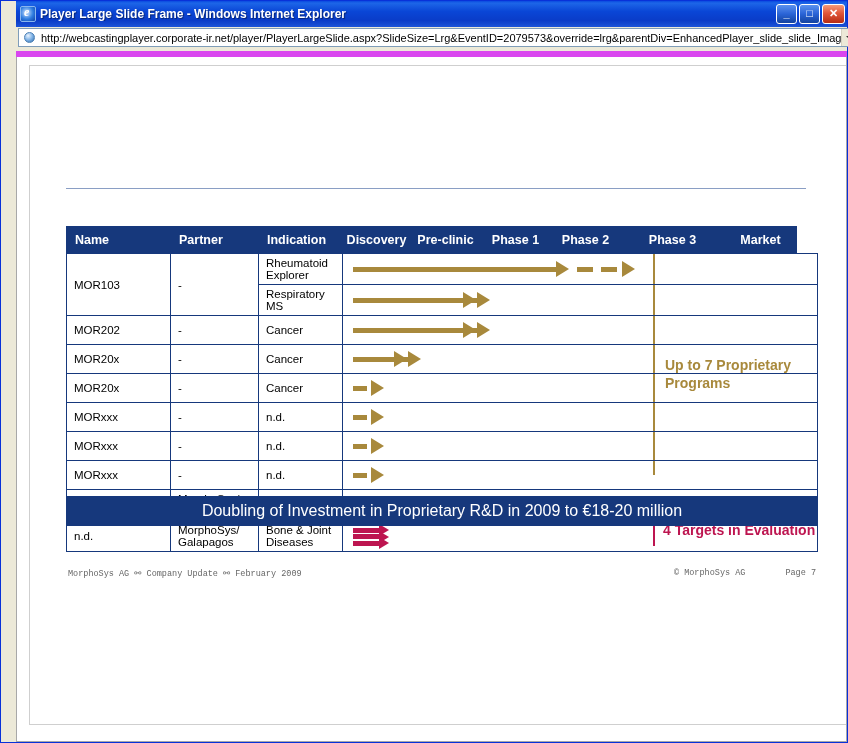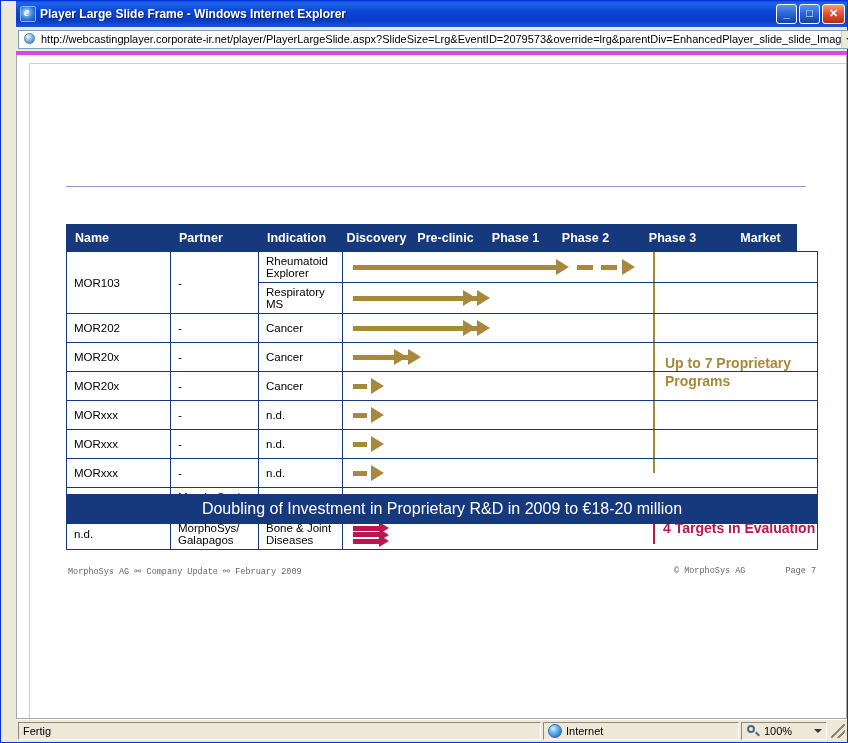--- a/index.html
+++ b/index.html
@@ -80,24 +80,23 @@
   .win-btn.close {
     background: linear-gradient(180deg,#f49a7a 0%, #e2573a 45%, #b62c13 100%);
     width: 23px;
   }
 
   
   .addressbar {
     height: 22px;
     background: #ece9d8;
     display: flex;
-    align-items: center;
     padding: 1px 2px;
     flex: 0 0 auto;
-    border-bottom: 4px solid #d946ef;
+    border-bottom: 6px solid #d946ef;
   }
   .addr-field {
     flex: 1 1 auto;
     display: flex;
     align-items: center;
     height: 19px;
     background: #fff;
     border: 1px solid #7f9db9;
     box-sizing: border-box;
   }
@@ -576,28 +575,14 @@
           <div>MorphoSys AG  ⚯  Company Update  ⚯  February 2009</div>
           <div class="mid">© MorphoSys AG</div>
           <div>Page 7</div>
         </div>
 
       </div>
     </div>
 
   </div>
 
-  <div class="statusbar">
-    <div class="sb-cell sb-grow">Fertig</div>
-    <div class="sb-cell sb-zone">
-      <span class="globe"></span>
-      <span>Internet</span>
-    </div>
-    <div class="sb-cell sb-zoom">
-      <span class="mag"></span>
-      <span>100%</span>
-      <span style="flex:1 1 auto"></span>
-      <span style="border-left:4px solid transparent;border-right:4px solid transparent;border-top:4px solid #333;display:inline-block;"></span>
-    </div>
-    <div class="grip"></div>
-  </div>
 
 </div>
 
 </body></html>

